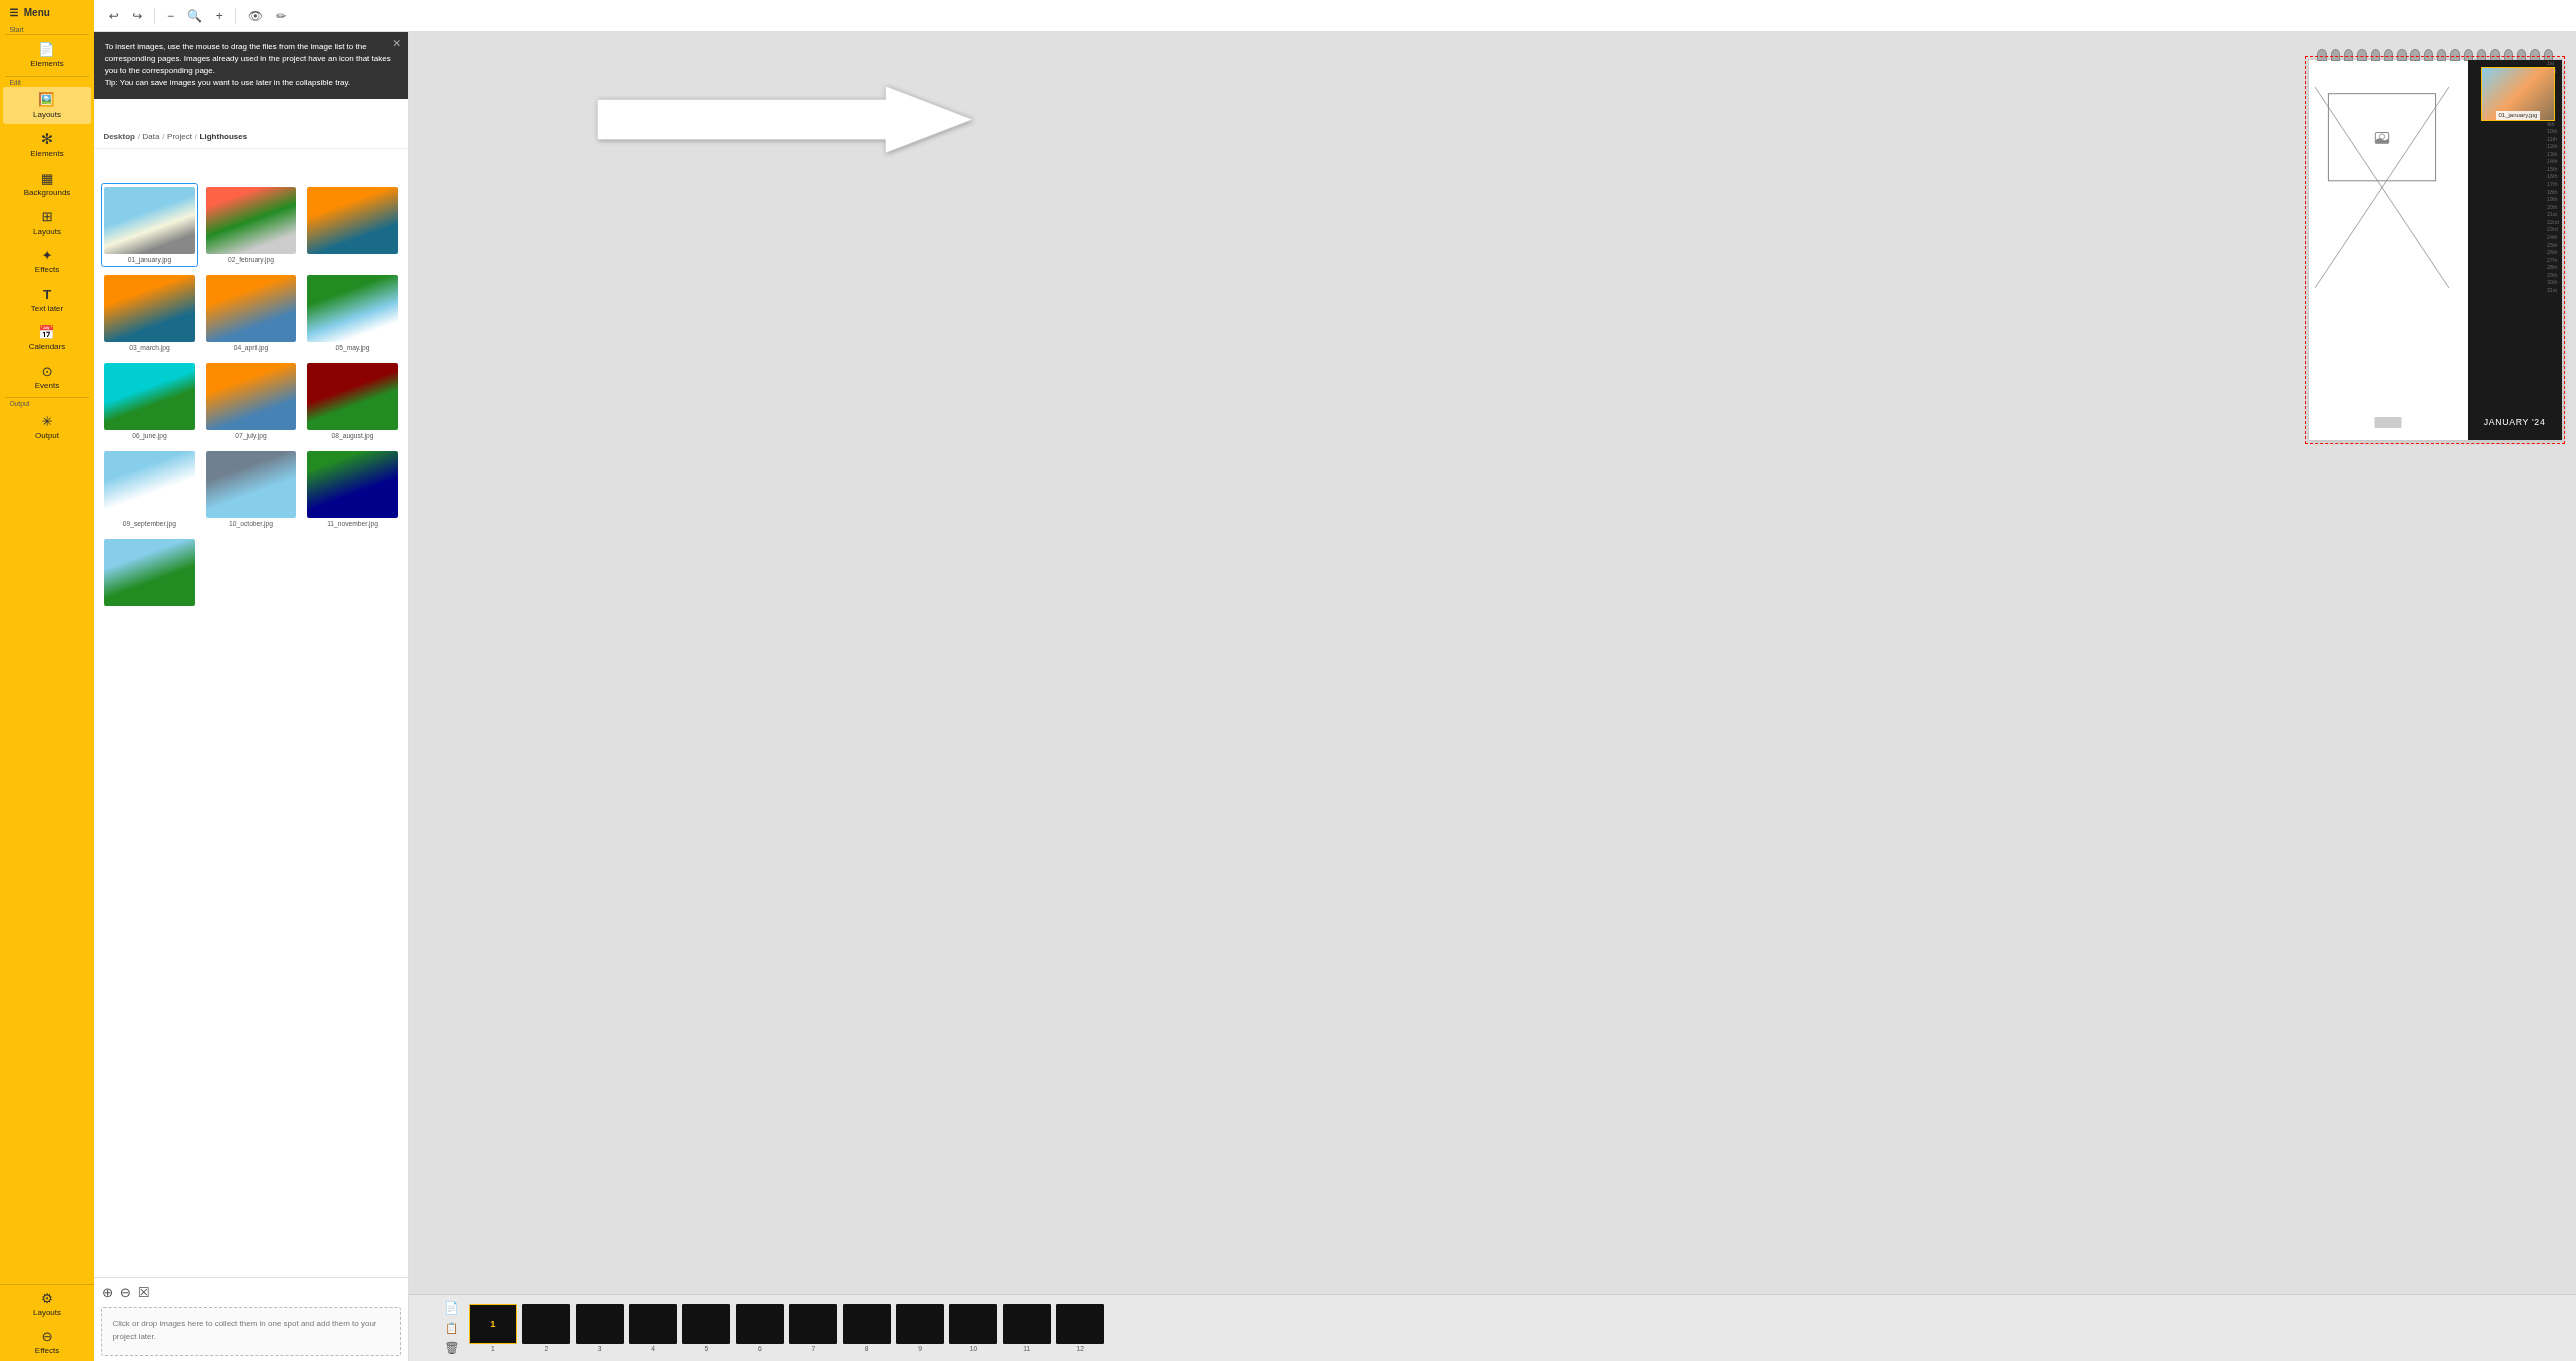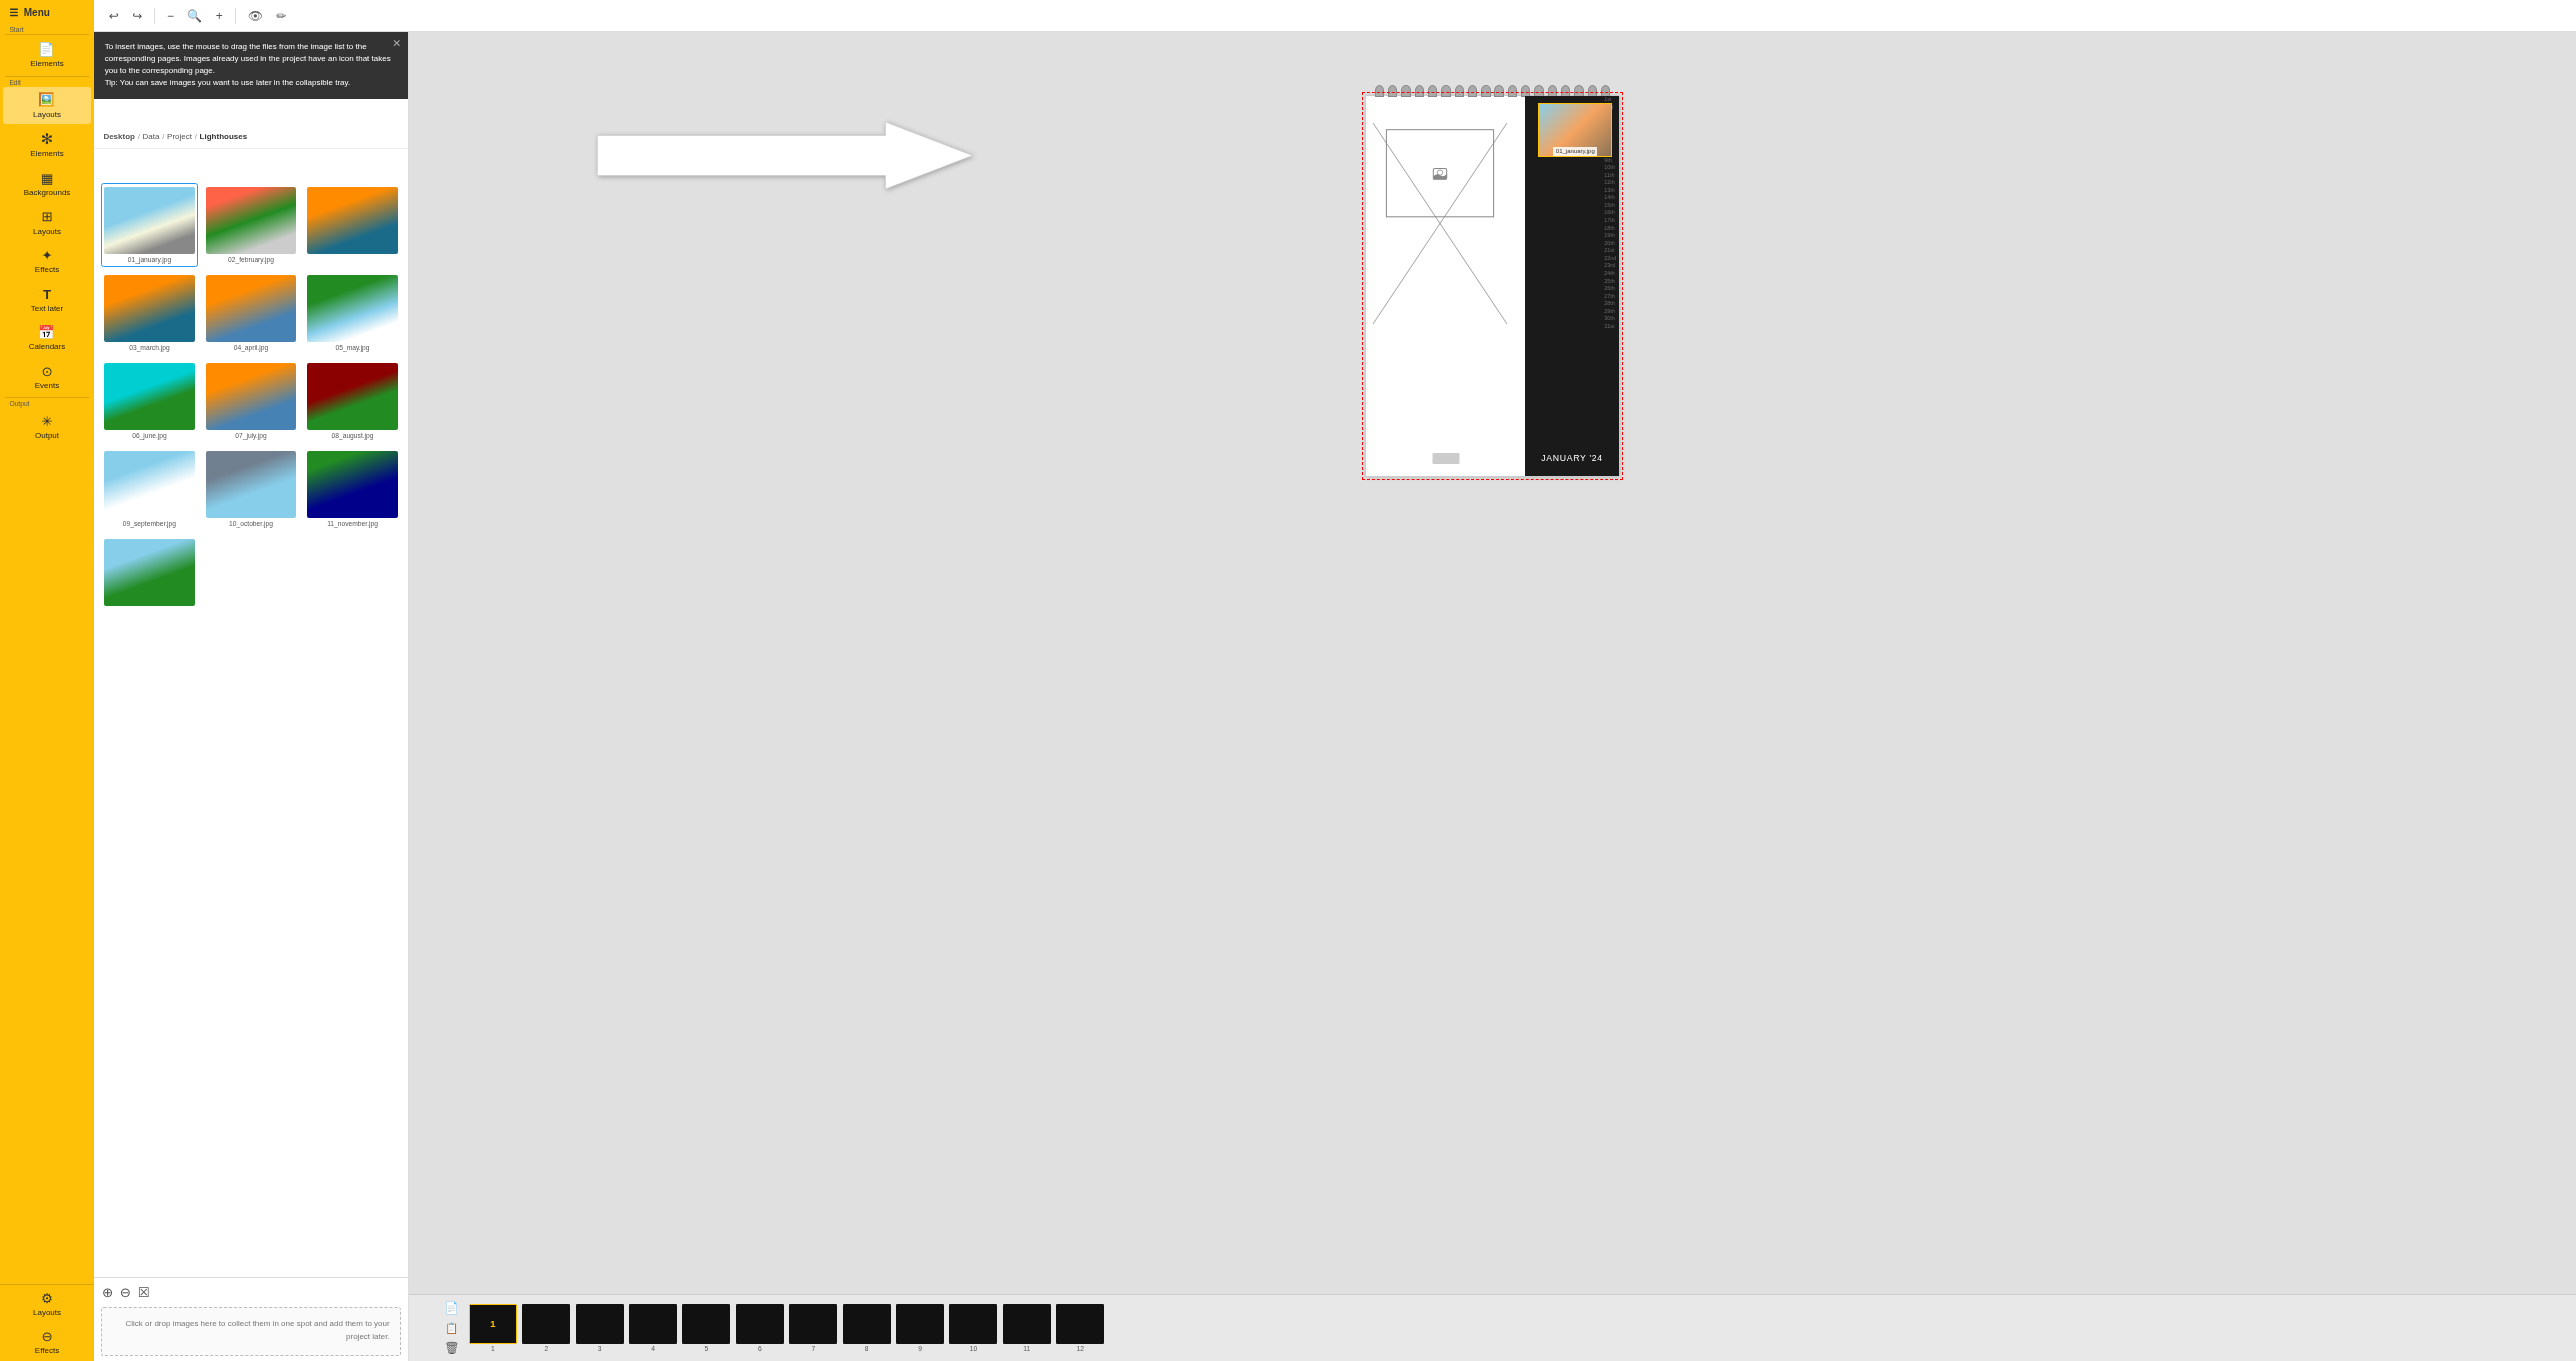--- a/index.html
+++ b/index.html
@@ -196,21 +196,21 @@
       border: none;
       font-size: 13.4px;
       cursor: pointer;
       color: #555;
       padding: 1.3px;
     }
     .tray-drop-area {
       border: 0.7px dashed #bbb;
       border-radius: 2.7px;
       padding: 10.7px;
-      text-align: right;
+      text-align: left;
       color: #777;
       font-size: 8px;
       line-height: 1.6;
       background: #fafafa;
     }
 
     
     #canvas-area {
       flex: 1;
       display: flex;
@@ -220,23 +220,22 @@
       background: #e0e0e0;
     }
 
     
     #canvas {
       flex: 1;
       position: relative;
       overflow: hidden;
       display: flex;
       align-items: flex-start;
-      justify-content: center;
+      justify-content: flex-end;
       padding: 27px 13.4px 13.4px;
-      margin-top: 36px;
     }
 
     
     #calendar-page {
       position: relative;
       width: 255px;
       height: 382px;
       display: flex;
       flex-direction: column;
     }

